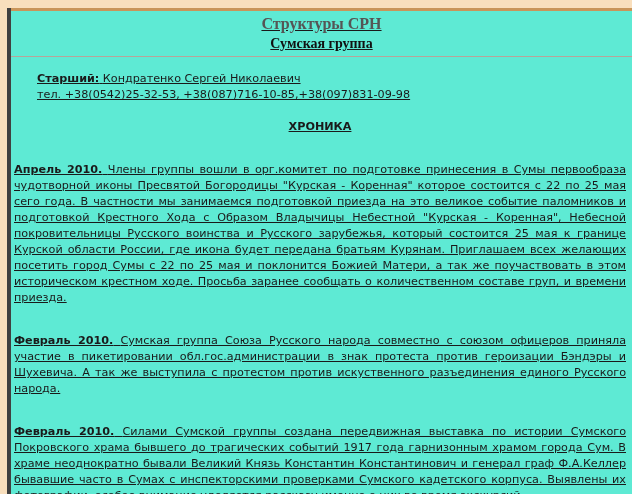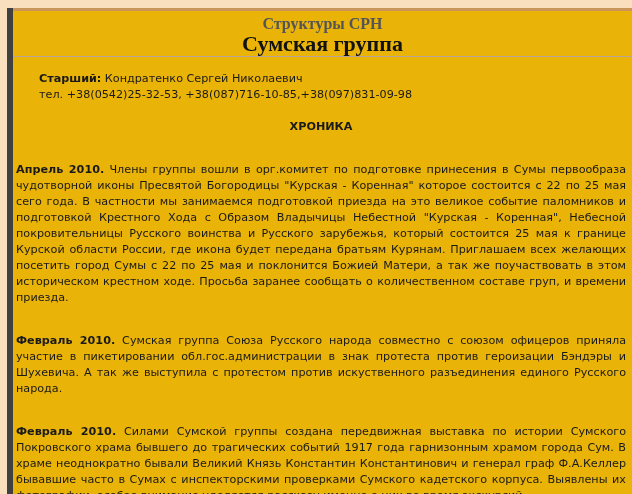--- a/index.html
+++ b/index.html
@@ -5,42 +5,43 @@
   html, body { margin: 0; padding: 0; }
   body {
     width: 632px; height: 494px; overflow: hidden;
     background: #f9dfbd;
     font-family: "DejaVu Sans", sans-serif;
     color: #1a1a1a;
     position: relative;
   }
   .page {
     position: absolute; left: 7px; top: 8px; right: 0; bottom: 0;
-    background: #eab308;
-    border-left: 6px solid #404040;
+    background: #5eead4;
+    border-left: 4px solid #404040;
+    text-decoration: underline;
   }
   .top-bar {
     height: 3px; background: #c9955a;
     margin-right: 0;
   }
   .header {
     text-align: center;
     padding-top: 4px;
     height: 41px;
     border-bottom: 1px solid #b7a59a;
     margin-right: 0;
   }
   .header .section {
     font-family: "Liberation Serif", serif;
     font-size: 16px; color: #555; font-weight: bold;
     line-height: 18px;
   }
   .header .title {
     font-family: "Liberation Serif", serif;
-    font-size: 22px; font-weight: bold; color: #111;
+    font-size: 14px; font-weight: bold; color: #111;
     line-height: 22px;
   }
   .content {
     padding: 14px 6px 0 3px;
     font-size: 11.2px;
     line-height: 16px;
   }
   .contact { margin-bottom: 16px; margin-left: 23px; }
   .contact .line { white-space: nowrap; }
   b, .b { font-weight: bold; }

